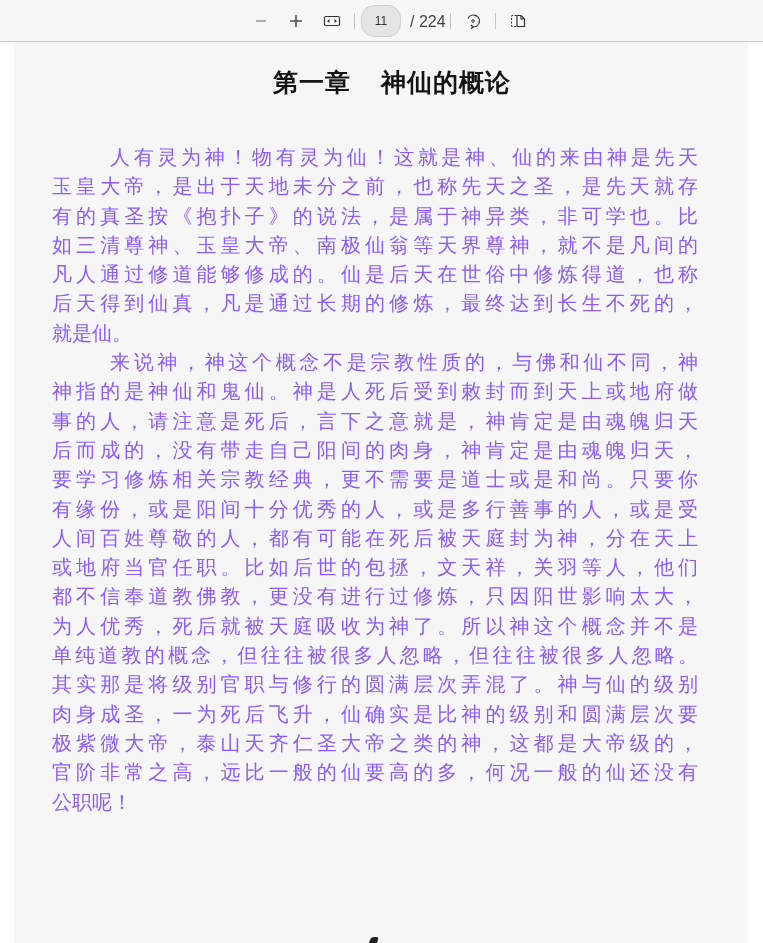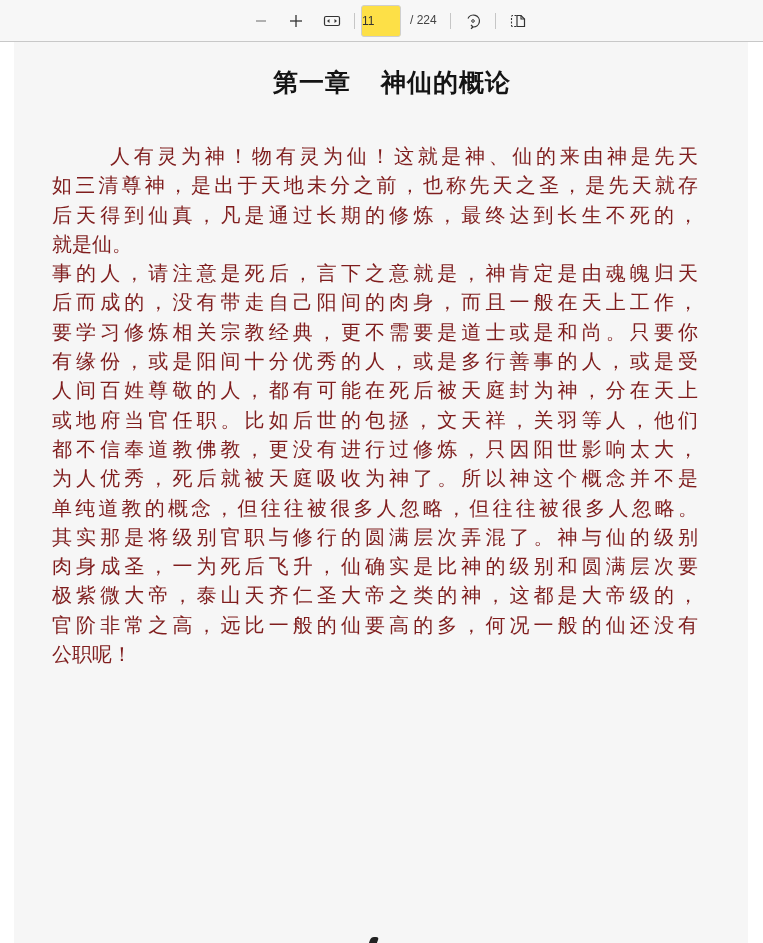--- a/index.html
+++ b/index.html
@@ -13,44 +13,44 @@
   .tb-btn {
     position: absolute; top: 9px; height: 24px; width: 26px;
     display: flex; align-items: center; justify-content: center;
     color: #3a3a3a; cursor: pointer;
   }
   .tb-sep {
     position: absolute; top: 13px; width: 1px; height: 16px; background: #c6c6c6;
   }
   .page-input {
     position: absolute; left: 361px; top: 5px; width: 40px; height: 32px;
-    border: 1px solid #cfcfcf; border-radius: 3px; background: #fde047;
+    border: 1px solid #cfcfcf; border-radius: 13px; background: #e5e5e5;
     font-family: "Liberation Sans", sans-serif; font-size: 12px; color: #333;
-    text-align: left; line-height: 30px;
+    text-align: center; line-height: 30px;
   }
   .page-total {
     position: absolute; left: 410px; top: 13px; font-family: "Liberation Sans", sans-serif;
-    font-size: 12px; color: #444;
+    font-size: 16px; color: #444;
   }
 
   .viewer { position: absolute; left: 0; top: 42px; width: 624px; height: 901px; background: #ffffff; }
   .page {
     position: absolute; left: 14px; top: 0; width: 734px; height: 901px;
     background: #f6f6f6;
   }
   .title {
     position: absolute; left: 0; top: 24px; width: 520px; text-align: center;
     left: 118px;
     font-family: "DejaVu Sans", sans-serif; font-weight: bold; font-size: 25px; color: #141414;
     letter-spacing: 1px;
   }
   .title .gap { display: inline-block; width: 30px; }
   .body-text {
     position: absolute; left: 38px; top: 101px; width: 646px;
-    font-family: Liberation Mono, monospace; font-size: 20px; color: #7f1d1d;
+    font-family: Liberation Serif, serif; font-size: 20px; color: #8b5cf6;
   }
   .line {
     height: 29.3px; line-height: 29.3px; white-space: nowrap;
     text-align: justify; text-align-last: justify;
   }
   .line.last { text-align-last: left; }
   .line.indent { padding-left: 58px; }
   .bottom-glyph {
     position: absolute; left: 356px; top: 895px; width: 8px; height: 6px;
     background: #222; border-radius: 3px 3px 0 0; transform: skewX(-20deg);
@@ -100,27 +100,32 @@
 
 <div class="viewer">
   <div class="page">
     <div class="title">
       <span>第一章</span><span class="gap"></span><span>神仙的概论</span>
     </div>
 
     <div class="body-text">
       <div>
         <div class="line indent">人有灵为神！物有灵为仙！这就是神、仙的来由神是先天</div>
-        <div class="line">如三清尊神，是出于天地未分之前，也称先天之圣，是先天就存</div>
+        <div class="line">玉皇大帝，是出于天地未分之前，也称先天之圣，是先天就存</div>
+        <div class="line">有的真圣按《抱扑子》的说法，是属于神异类，非可学也。比</div>
+        <div class="line">如三清尊神、玉皇大帝、南极仙翁等天界尊神，就不是凡间的</div>
+        <div class="line">凡人通过修道能够修成的。仙是后天在世俗中修炼得道，也称</div>
         <div class="line">后天得到仙真，凡是通过长期的修炼，最终达到长生不死的，</div>
         <div class="line last">就是仙。</div>
       </div>
       <div>
+        <div class="line indent">来说神，神这个概念不是宗教性质的，与佛和仙不同，神</div>
+        <div class="line">神指的是神仙和鬼仙。神是人死后受到敕封而到天上或地府做</div>
         <div class="line">事的人，请注意是死后，言下之意就是，神肯定是由魂魄归天</div>
-        <div class="line">后而成的，没有带走自己阳间的肉身，而且一般在天上工作，</div>
+        <div class="line">后而成的，没有带走自己阳间的肉身，神肯定是由魂魄归天，</div>
         <div class="line">要学习修炼相关宗教经典，更不需要是道士或是和尚。只要你</div>
         <div class="line">有缘份，或是阳间十分优秀的人，或是多行善事的人，或是受</div>
         <div class="line">人间百姓尊敬的人，都有可能在死后被天庭封为神，分在天上</div>
         <div class="line">或地府当官任职。比如后世的包拯，文天祥，关羽等人，他们</div>
         <div class="line">都不信奉道教佛教，更没有进行过修炼，只因阳世影响太大，</div>
         <div class="line">为人优秀，死后就被天庭吸收为神了。所以神这个概念并不是</div>
         <div class="line">单纯道教的概念，但往往被很多人忽略，但往往被很多人忽略。</div>
         <div class="line">其实那是将级别官职与修行的圆满层次弄混了。神与仙的级别</div>
         <div class="line">肉身成圣，一为死后飞升，仙确实是比神的级别和圆满层次要</div>
         <div class="line">极紫微大帝，泰山天齐仁圣大帝之类的神，这都是大帝级的，</div>

